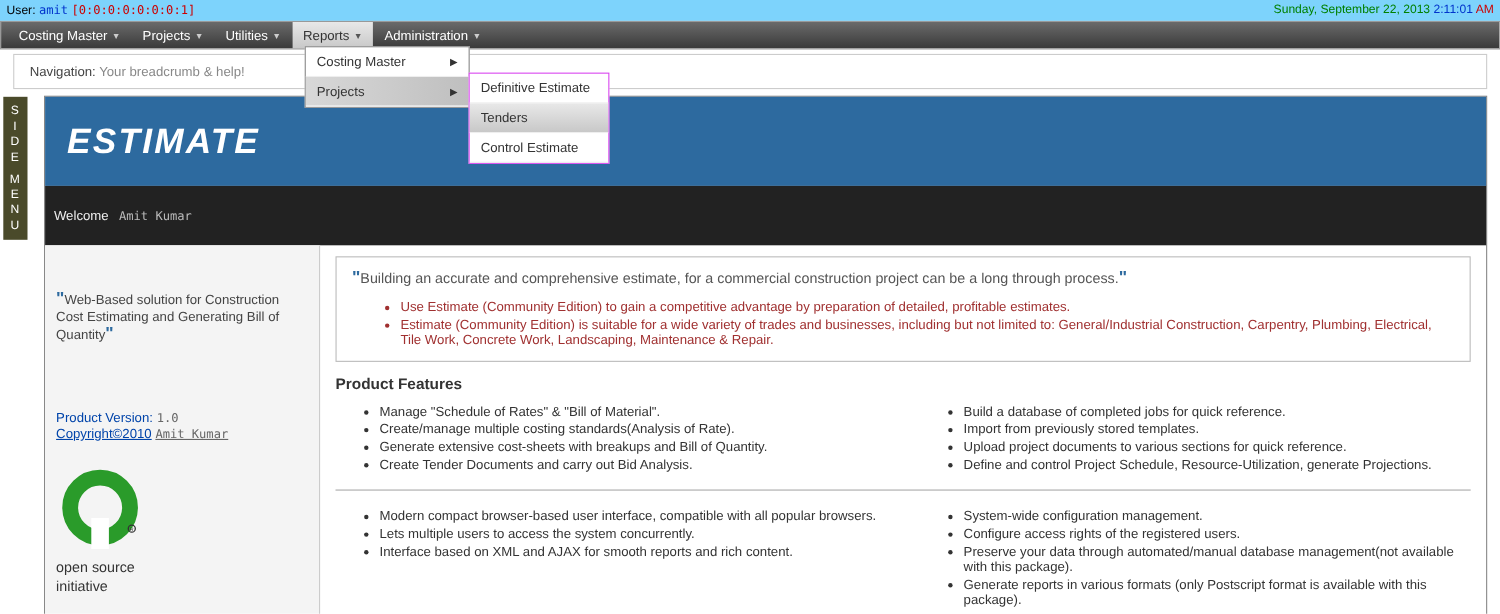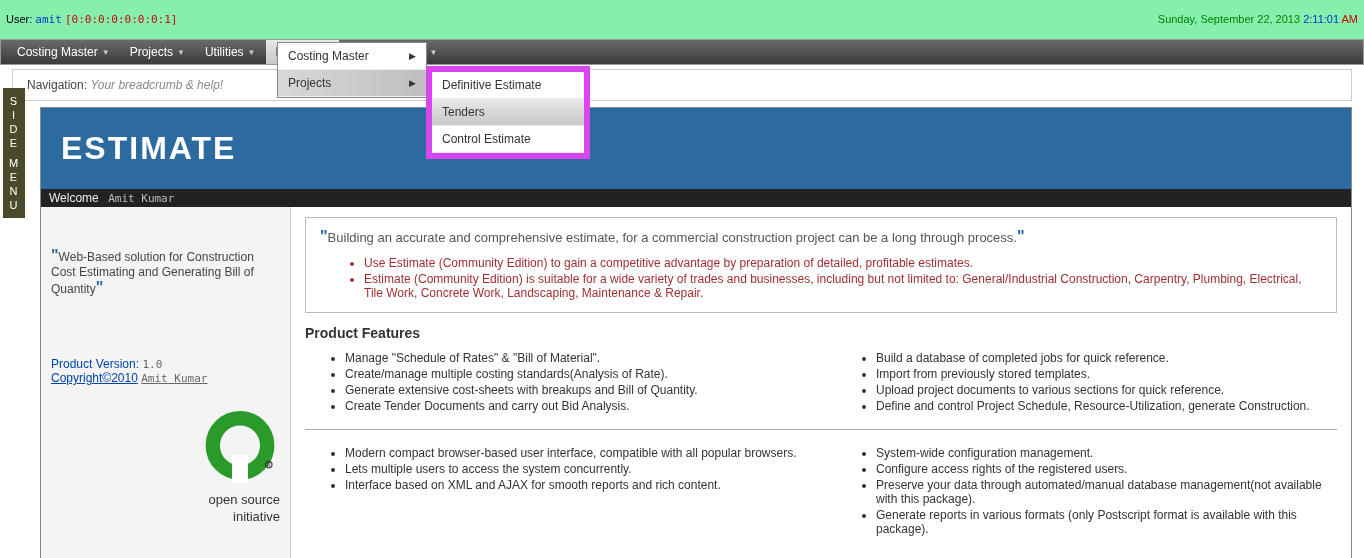--- a/index.html
+++ b/index.html
@@ -1,59 +1,59 @@
 <!DOCTYPE html>
 <html><head>
 <meta charset="utf-8">
 <style>
 * { margin: 0; padding: 0; box-sizing: border-box; }
 body { font-family: Verdana, Arial, sans-serif; font-size: 11px; color: #333; background: #fff; width: 1364px; height: 558px; overflow: hidden; position: relative; }
 
-.top-bar { display: flex; justify-content: space-between; padding: 13px 6px; font-size: 11px; background: #86efac; }
+.top-bar { display: flex; justify-content: space-between; padding: 3px 6px; font-size: 11px; background: #7dd3fc; }
 .top-bar .left span.user-label { color: #000; }
 .top-bar .left .username { color: #0033cc; font-family: monospace; }
 .top-bar .left .ip { color: #cc0000; font-family: monospace; }
 .top-bar .right .date { color: #008000; }
 .top-bar .right .time1 { color: #0033cc; }
 .top-bar .right .time2 { color: #cc0000; }
 
 .menu-bar { background: linear-gradient(to bottom, #6a6a6a, #3a3a3a); height: 26px; display: flex; align-items: stretch; padding: 0 6px; border: 1px solid #999; }
 .menu-item { color: #fff; padding: 0 10px; display: flex; align-items: center; font-size: 12px; cursor: pointer; position: relative; }
 .menu-item .arrow { font-size: 8px; margin-left: 4px; color: #ccc; }
 .menu-item.active { background: linear-gradient(to bottom, #e8e8e8, #c8c8c8); color: #333; }
 .menu-item.active .arrow { color: #555; }
 
 .dropdown { position: absolute; top: 42px; left: 277px; width: 150px; background: #fff; border: 1px solid #888; z-index: 100; }
 .dropdown-item { padding: 6px 10px; font-size: 12px; color: #333; cursor: pointer; display: flex; justify-content: space-between; align-items: center; border-bottom: 1px solid #eee; }
 .dropdown-item.highlighted { background: linear-gradient(to right, #d8d8d8, #bfbfbf); }
 .dropdown-item .sub-arrow { font-size: 9px; }
-.sub-dropdown { position: absolute; top: 66px; left: 426px; width: 164px; background: #fff; border: 6px solid #d946ef; z-index: 101; }
+.sub-dropdown { position: absolute; top: 66px; left: 426px; width: 128px; background: #fff; border: 1px solid #d946ef; z-index: 101; }
 .sub-dropdown .dropdown-item.hovered { background: linear-gradient(to bottom, #e8e8e8, #c8c8c8); }
 
 .side-menu-tab { position: absolute; left: 3px; top: 88px; width: 22px; background: #4a4a2a; color: #fff; font-size: 11px; text-align: center; padding: 6px 0; letter-spacing: 1px; }
 .side-menu-tab div { padding: 1px 0; }
 
 .content-wrap { margin: 0 12px; }
 .nav-bar { border: 1px solid #ccc; padding: 8px 14px; margin-top: 4px; font-size: 12px; color: #444; }
-.nav-bar .help { font-style: italic; color: #888; }
+.nav-bar .help { color: #888; }
 
 .main-panel { border: 1px solid #888; margin-top: 6px; margin-left: 28px; }
 .header-blue { background: #2d6a9f; color: #fff; padding: 22px 20px; }
-.header-blue h1 { font-size: 32px; font-family: Verdana, sans-serif; letter-spacing: 2px; font-weight: bold; }
-.welcome-bar { background: #222; color: #eee; padding: 2px 8px; font-size: 12px; }
+.header-blue h1 { font-size: 32px; font-family: Verdana, sans-serif; letter-spacing: 2px; font-weight: bold; font-style: italic; }
+.welcome-bar { background: #222; color: #eee; padding: 20px 8px; font-size: 12px; }
 .welcome-bar .wname { color: #bbb; font-family: monospace; margin-left: 6px; font-size: 11px; }
 
 .body-cols { display: flex; }
 .sidebar { width: 250px; border-right: 1px solid #ccc; background: #f4f4f4; padding: 14px 10px; font-size: 12px; color: #444; }
 .sidebar .quote { color: #2d6a9f; font-size: 16px; font-weight: bold; }
 .sidebar .ver-label { color: #0044aa; margin-top: 30px; display: inline-block; }
 .sidebar .ver-val { color: #666; font-family: monospace; font-size: 11px; }
 .sidebar .copy { color: #0044aa; text-decoration: underline; }
 .sidebar .copy-name { color: #666; font-family: monospace; font-size: 11px; text-decoration: underline; }
-.osi-logo { margin-top: 22px; text-align: right; }
+.osi-logo { margin-top: 22px; text-align: left; }
 .osi-logo svg { width: 80px; height: 80px; }
 .osi-logo .caption { font-size: 13px; color: #333; margin-top: 2px; }
 
 .main-content { flex: 1; padding: 10px 14px; }
 .tagline-box { border: 1px solid #bbb; padding: 10px 14px; margin-bottom: 12px; }
 .tagline { font-size: 13px; color: #555; }
 .tagline .q { color: #2d6a9f; font-size: 16px; font-weight: bold; }
 .tagline-box ul { margin-top: 10px; margin-left: 44px; color: #a03030; font-size: 12px; }
 .tagline-box ul li { margin-bottom: 2px; }
 
@@ -195,21 +195,21 @@
             <li>Create/manage multiple costing standards(Analysis of Rate).</li>
             <li>Generate extensive cost-sheets with breakups and Bill of Quantity.</li>
             <li>Create Tender Documents and carry out Bid Analysis.</li>
           </ul>
             </div>
           <div class="features-col">
               <ul>
             <li>Build a database of completed jobs for quick reference.</li>
             <li>Import from previously stored templates.</li>
             <li>Upload project documents to various sections for quick reference.</li>
-            <li>Define and control Project Schedule, Resource-Utilization, generate Construction.</li>
+            <li>Define and control Project Schedule, Resource-Utilization, generate Projections.</li>
           </ul>
             </div>
         </div>
         <div class="divider"></div>
         <div class="features-row">
           <div class="features-col">
               <ul>
             <li>Modern compact browser-based user interface, compatible with all popular browsers.</li>
             <li>Lets multiple users to access the system concurrently.</li>
             <li>Interface based on XML and AJAX for smooth reports and rich content.</li>

